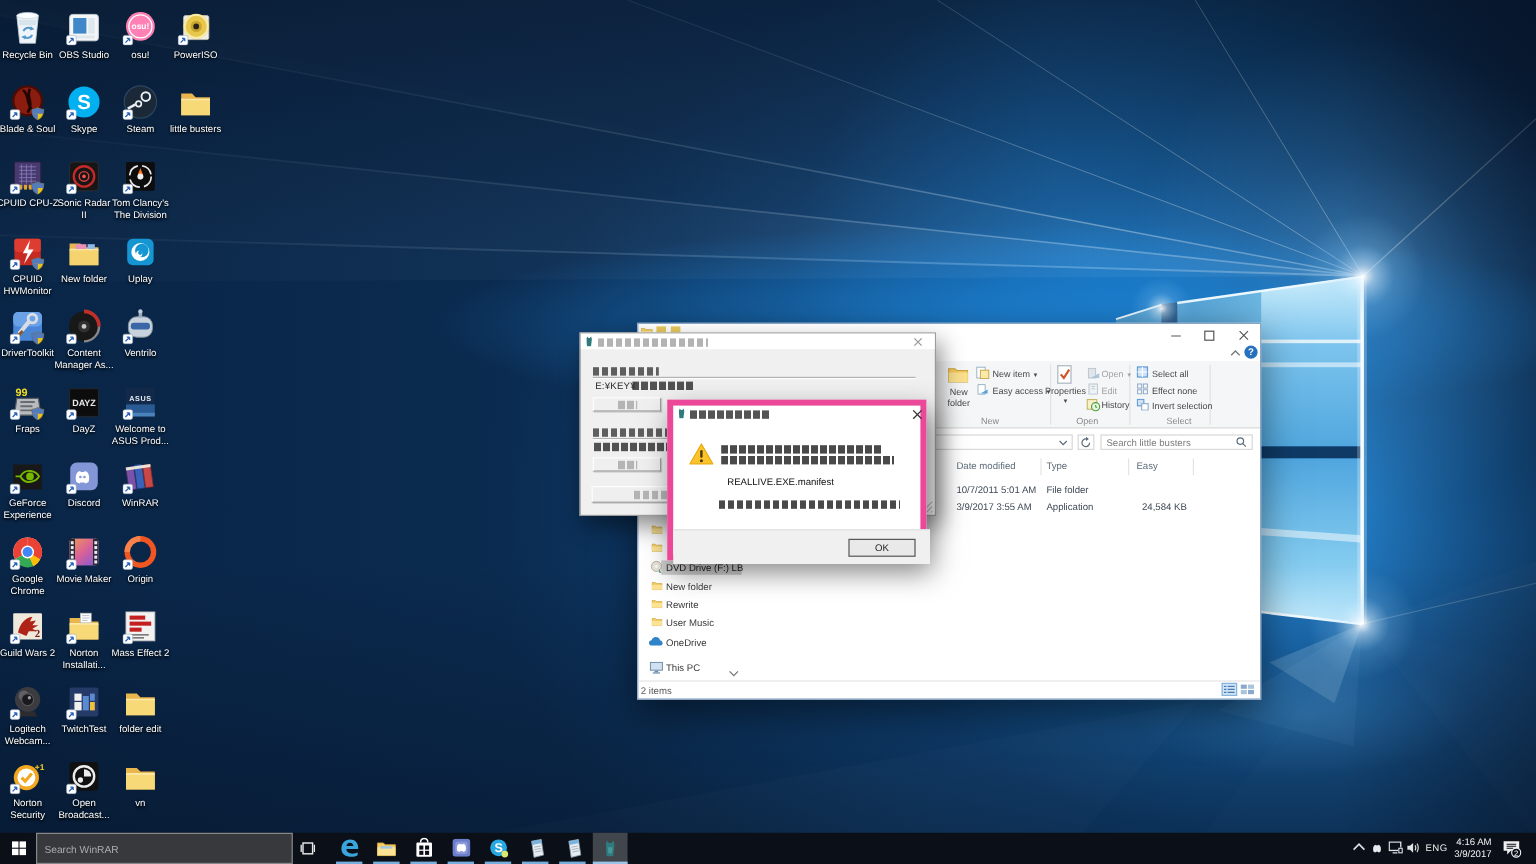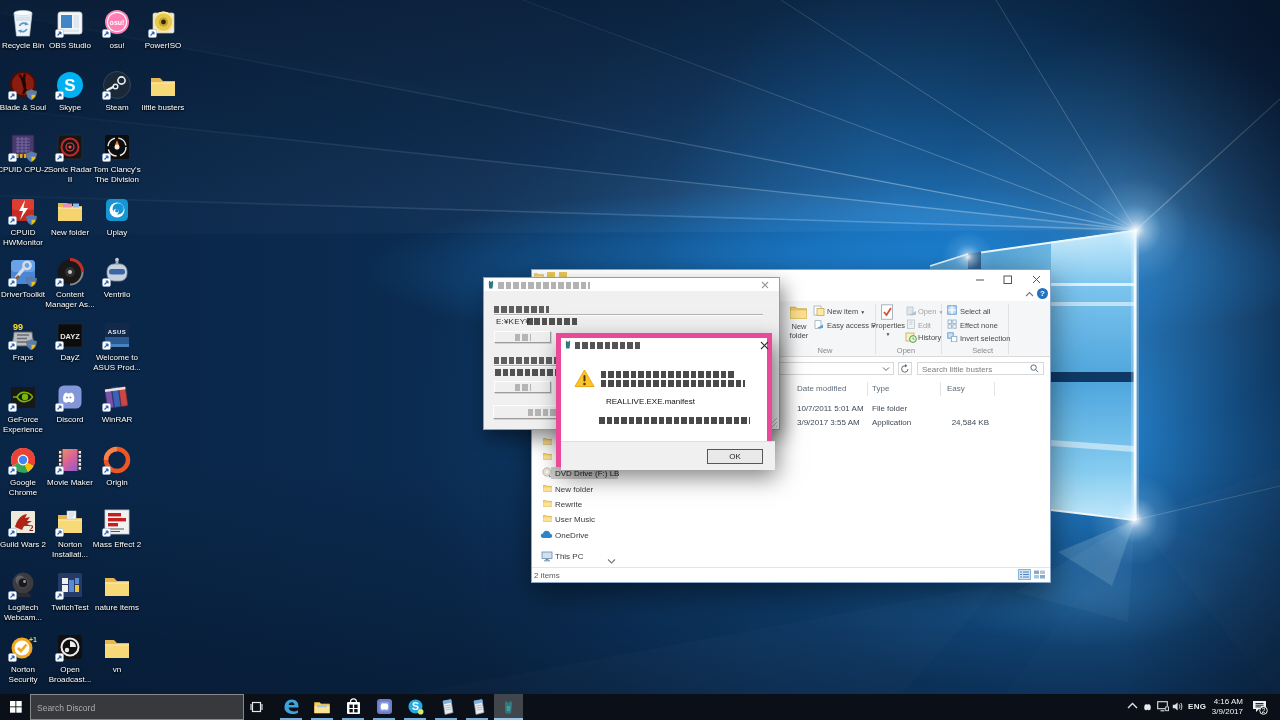--- a/index.html
+++ b/index.html
@@ -565,21 +565,21 @@
 <div class="lbl" style="left:43px;top:415px">Discord</div>
 <div class="lbl" style="left:90px;top:415px">WinRAR</div>
 <div class="lbl" style="left:-4px;top:478px">Google<br>Chrome</div>
 <div class="lbl" style="left:43px;top:478px">Movie Maker</div>
 <div class="lbl" style="left:90px;top:478px">Origin</div>
 <div class="lbl" style="left:-4px;top:540px">Guild Wars 2</div>
 <div class="lbl" style="left:43px;top:540px">Norton<br>Installati...</div>
 <div class="lbl" style="left:90px;top:540px">Mass Effect 2</div>
 <div class="lbl" style="left:-4px;top:603px">Logitech<br>Webcam...</div>
 <div class="lbl" style="left:43px;top:603px">TwitchTest</div>
-<div class="lbl" style="left:90px;top:603px">nature items</div>
+<div class="lbl" style="left:90px;top:603px">folder edit</div>
 <div class="lbl" style="left:-4px;top:665px">Norton<br>Security</div>
 <div class="lbl" style="left:43px;top:665px">Open<br>Broadcast...</div>
 <div class="lbl" style="left:90px;top:665px">vn</div>
 </div>
 
 <div id="explorer" class="ab" style="left:531px;top:269px;width:520px;height:314px;background:#fff;border:1px solid #88a6c8;box-shadow:0 10px 30px rgba(0,0,0,.5);font-size:8px;color:#444">
 
  <svg class="ab" style="left:2px;top:2px" width="10" height="9" viewBox="0 0 16 14">
   <path d="M0.5,2.5 L5.5,2.5 L7,4 L15.5,4 L15.5,13 L0.5,13 Z" fill="#f6d067" stroke="#caa33e" stroke-width="0.8"></path>
   <path d="M0.5,6 L15.5,6 L15.5,13 L0.5,13 Z" fill="#fbe294"></path>
@@ -794,21 +794,21 @@
 </div>
 
 <div id="tb" class="ab" style="left:0;top:694px;width:1280px;height:26px;background:#0b0f17">
  <svg class="ab" style="left:10px;top:7px" width="12" height="12" viewBox="0 0 12 12">
   <rect x="0" y="0" width="5.4" height="5.4" fill="#fff"></rect>
       <rect x="6.3" y="0" width="5.4" height="5.4" fill="#fff"></rect>
   <rect x="0" y="6.3" width="5.4" height="5.4" fill="#fff"></rect>
       <rect x="6.3" y="6.3" width="5.4" height="5.4" fill="#fff"></rect>
  </svg>
  <div class="ab" style="left:30px;top:0px;width:214px;height:26px;background:#38393d;border:1px solid #86888a"></div>
- <div class="ab" style="left:37px;top:9px;font-size:8.5px;color:#a9acb0">Search Discord</div>
+ <div class="ab" style="left:37px;top:9px;font-size:8.5px;color:#a9acb0">Search WinRAR</div>
  <svg class="ab" style="left:250px;top:7px" width="13" height="12" viewBox="0 0 13 12">
   <rect x="2.5" y="1.5" width="8" height="9" fill="none" stroke="#e8e8e8" stroke-width="1.2"></rect>
   <path d="M1,3 L1,9 M12,3 L12,9" stroke="#e8e8e8" stroke-width="1.1"></path>
  </svg>
 
  <div class="ab" style="left:494px;top:0;width:29px;height:26px;background:#41454c"></div>
 
  <svg class="ab" style="left:283px;top:4px" width="17" height="17" viewBox="0 0 17 17">
   <path d="M1.5,9.5 C1.5,4.5 4.5,1.5 8.7,1.5 C13,1.5 15.4,4.4 15.5,8 L15.5,9.6 L5.6,9.6 C6,12.4 8.2,13.4 10.6,13.4 C12.3,13.4 13.8,13 15,12.2 L15,14.7 C13.6,15.5 11.8,16 9.9,16 C5,16 1.5,13.6 1.5,9.5 Z M5.7,7 L11.5,7 C11.4,5.3 10.3,4.2 8.7,4.2 C7.1,4.2 6,5.2 5.7,7 Z" fill="#3aa5dd"></path>
  </svg>
@@ -874,21 +874,21 @@
  <svg class="ab" style="left:1157px;top:7px" width="13" height="11" viewBox="0 0 13 11">
   <rect x="0.7" y="0.7" width="9.6" height="7" fill="none" stroke="#dfe2e6" stroke-width="1.1"></rect>
   <path d="M3.5,9.8 L7.5,9.8" stroke="#dfe2e6" stroke-width="1.1"></path>
   <rect x="8" y="5.2" width="4.2" height="5.2" fill="#0b0f17"></rect>
   <rect x="8.7" y="5.9" width="2.8" height="3.8" fill="none" stroke="#dfe2e6" stroke-width="0.9"></rect>
  </svg>
  <svg class="ab" style="left:1172px;top:7px" width="12" height="11" viewBox="0 0 12 11">
   <path d="M0.8,3.8 L3,3.8 L5.6,1.4 L5.6,9.6 L3,7.2 L0.8,7.2 Z" fill="#dfe2e6"></path>
   <path d="M7.2,3.4 C8,4.4 8,6.6 7.2,7.6 M8.8,2 C10.2,3.5 10.2,7.5 8.8,9" fill="none" stroke="#dfe2e6" stroke-width="1"></path>
  </svg>
- <div class="ab" style="left:1188px;top:8px;font-size:8px;color:#eceef0;font-weight:bold;letter-spacing:0.3px">ENG</div>
+ <div class="ab" style="left:1188px;top:8px;font-size:8px;color:#eceef0;font-weight:normal;letter-spacing:0.3px">ENG</div>
  <div class="ab" style="left:1205px;top:3px;width:38px;font-size:8px;color:#f0f2f4;text-align:right;line-height:10px">4:16 AM<br>3/9/2017</div>
  <svg class="ab" style="left:1252px;top:6px" width="16" height="15" viewBox="0 0 16 15">
   <path d="M1,1 L14,1 L14,9 L7,9 L4,12 L4,9 L1,9 Z" fill="#eef0f2"></path>
   <path d="M3.5,3.5 L11.5,3.5 M3.5,5.2 L11.5,5.2 M3.5,6.9 L9,6.9" stroke="#0b0f17" stroke-width="0.9"></path>
   <circle cx="11.5" cy="10.5" r="3.8" fill="#0b0f17" stroke="#eef0f2" stroke-width="1"></circle>
   <text x="11.5" y="13" font-size="6.5" fill="#fff" text-anchor="middle" font-family="Liberation Sans">2</text>
  </svg>
 </div>
 
 </body></html>

